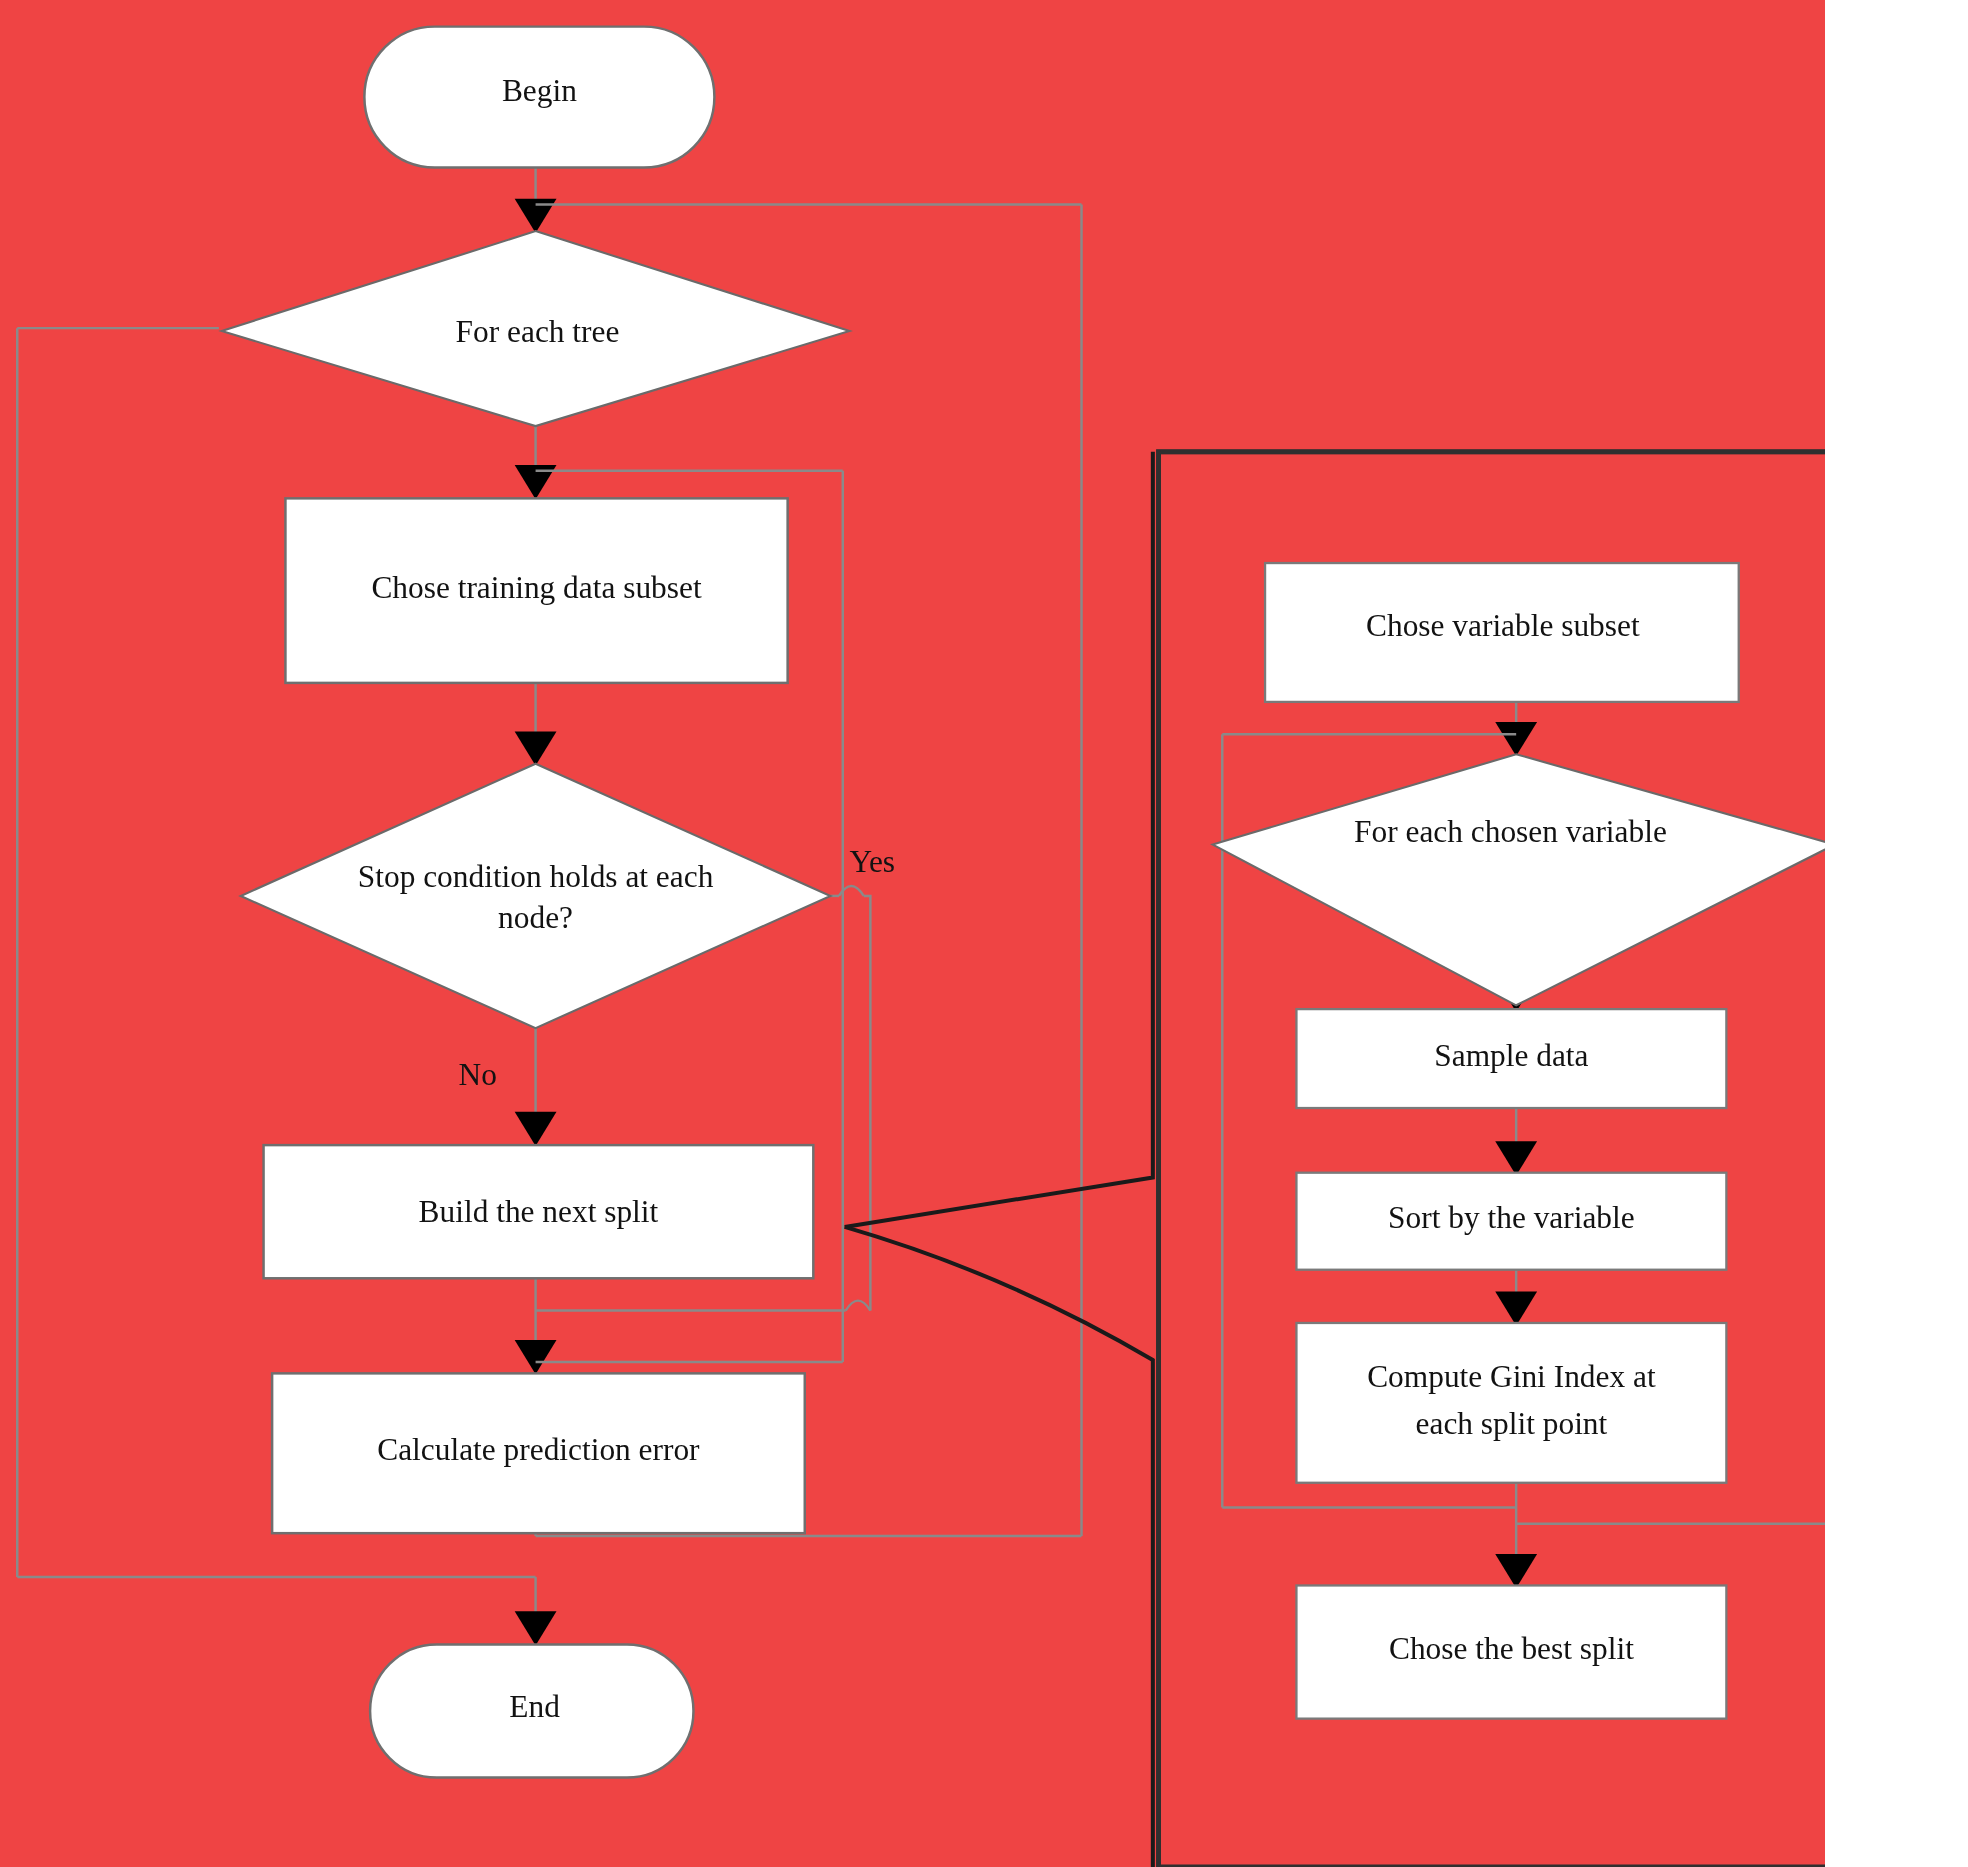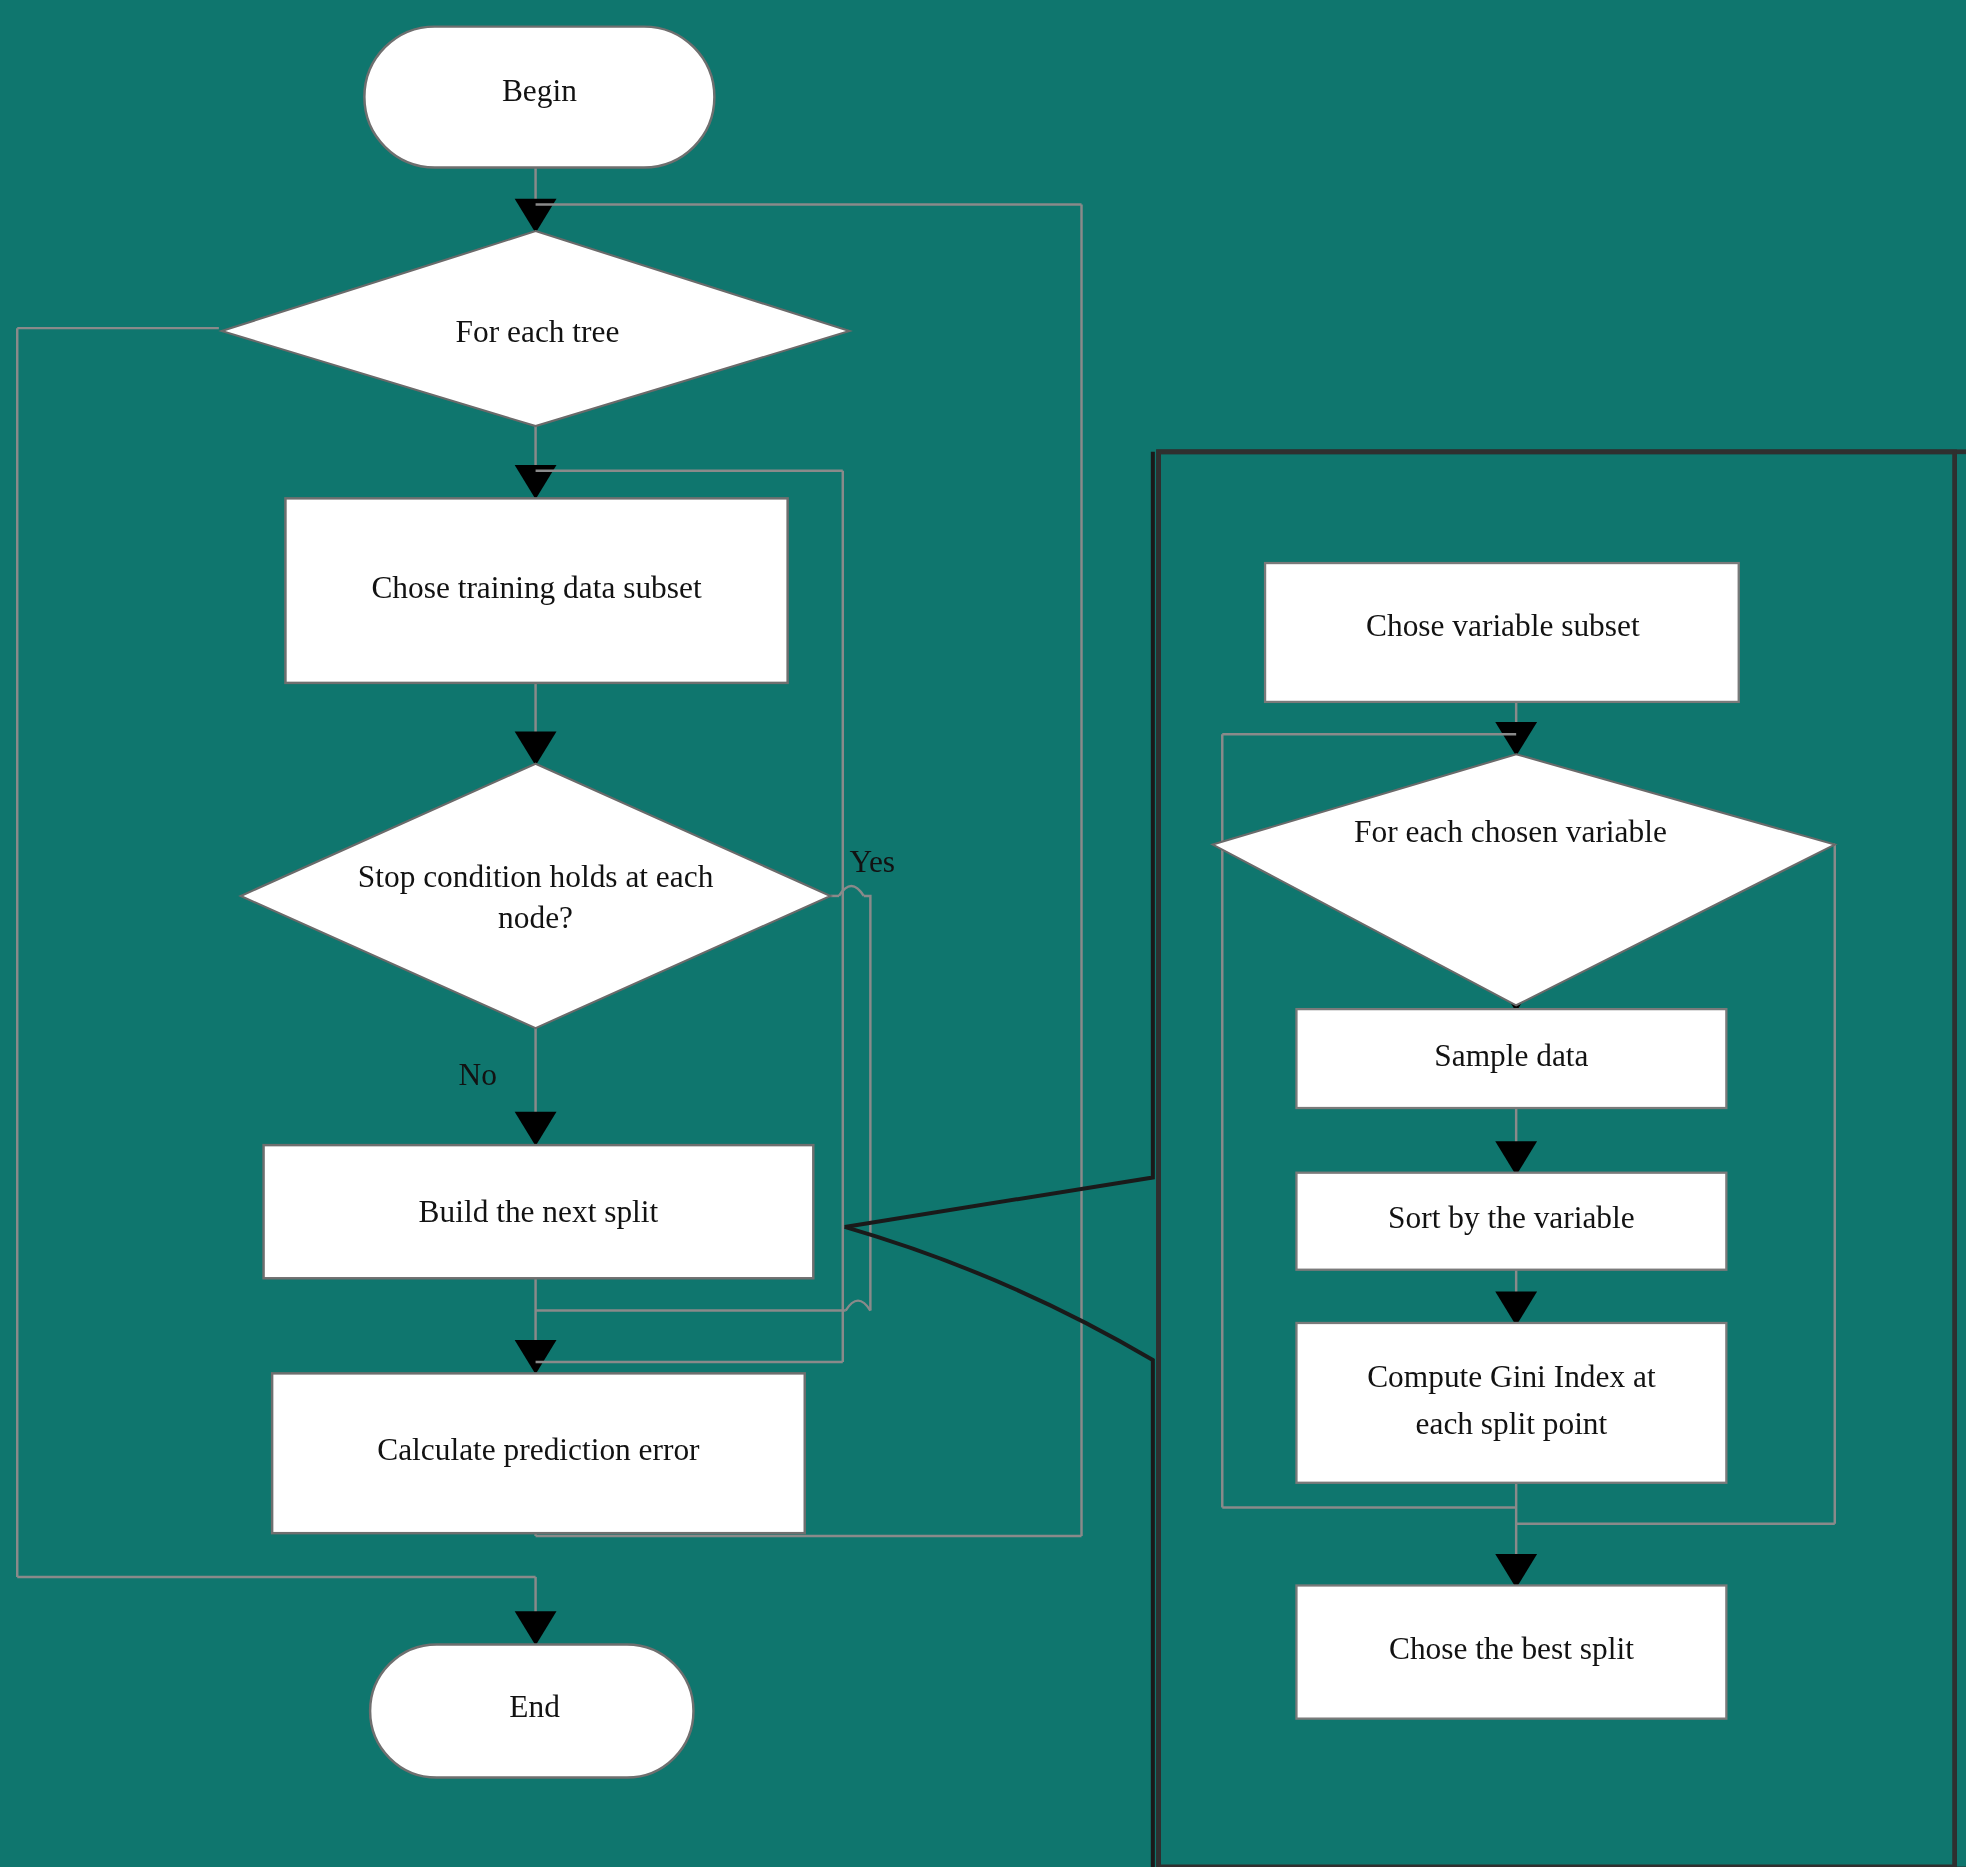--- a/index.html
+++ b/index.html
@@ -5,23 +5,23 @@
   html, body {
     margin: 0;
     padding: 0;
     background: #ffffff;
   }
   body {
     font-family: "Liberation Serif", "DejaVu Serif", serif;
   }
   #flowchart-root {
     position: relative;
-    width: 1966px;
+    width: 1825px;
     height: 1867px;
-    background: #0f766e;
+    background: #ef4444;
     overflow: hidden;
   }
   svg.diagram {
     display: block;
     width: 1969px;
     height: 1867px;
   }
   .node-shape {
     fill: #ffffff;
     stroke: #6f6f6f;

